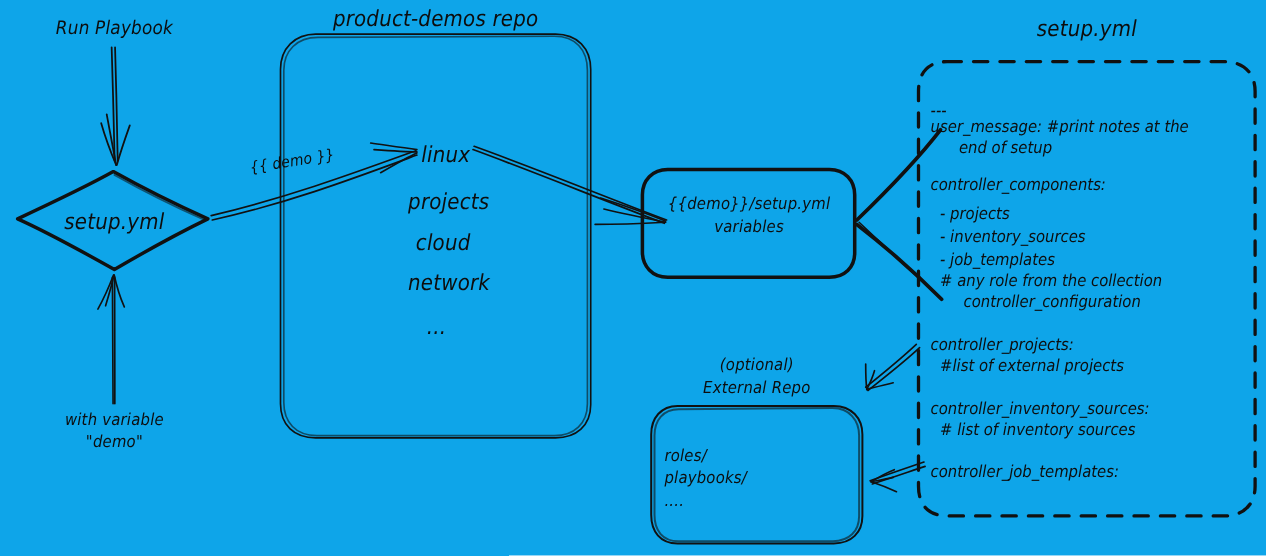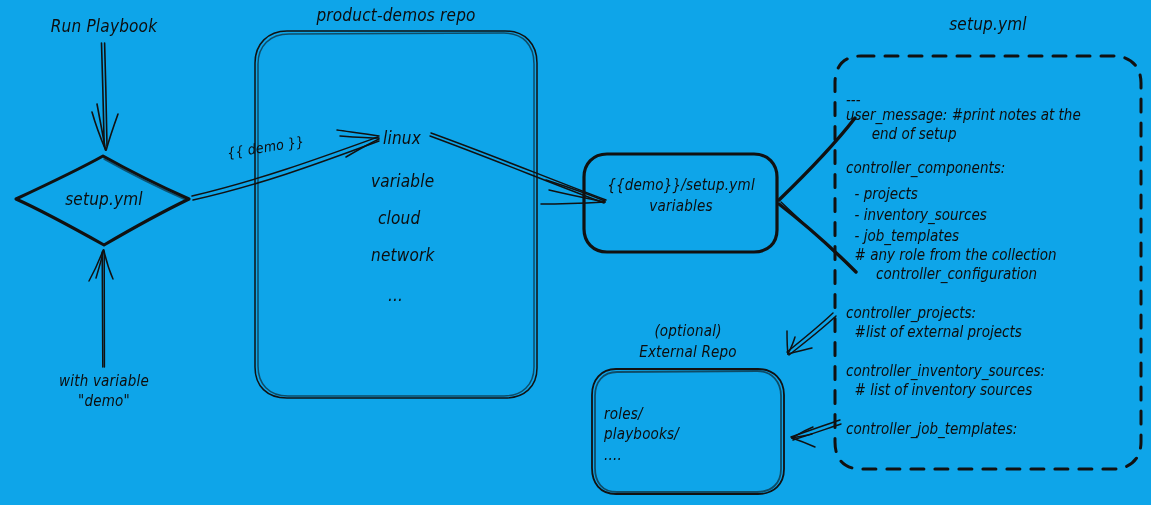--- a/index.html
+++ b/index.html
@@ -32,21 +32,21 @@
     line-height: 1.28;
     letter-spacing: 0.2px;
   }
   .hand {
     font-style: italic;
     font-stretch: condensed;
   }
   .ctr { text-align: center; transform: translateX(-50%); }
   .t14 { font-size: 14px; }
   .t15 { font-size: 15px; }
-  .t16 { font-size: 17px; }
+  .t16 { font-size: 20px; }
   .t17 { font-size: 17px; }
   .yml {
     position: absolute;
     color: #0d0d0d;
     font-family: "DejaVu Sans", sans-serif;
     font-style: italic;
     font-size: 15px;
     line-height: 20px;
     white-space: pre;
   }
@@ -155,21 +155,21 @@
   <div class="lbl hand t17 ctr" style="left:104px; top:16px;">Run Playbook</div>
 
   <div class="lbl hand t16 ctr" style="left:104px; top:189px;">setup.yml</div>
 
   <div class="lbl hand t15 ctr" style="left:104px; top:372px;">with variable</div>
   <div class="lbl hand t15 ctr" style="left:104px; top:392px;">"demo"</div>
 
   <div class="lbl hand t16 ctr" style="left:396px; top:5px;">product-demos repo</div>
 
   <div class="lbl hand t16" style="left:383px; top:128px;">linux</div>
-  <div class="lbl hand t16" style="left:371px; top:171px;">variable</div>
+  <div class="lbl hand t16" style="left:371px; top:171px;">projects</div>
   <div class="lbl hand t16" style="left:378px; top:208px;">cloud</div>
   <div class="lbl hand t16" style="left:371px; top:245px;">network</div>
   <div class="lbl hand t16" style="left:388px; top:285px;">...</div>
 
   <div class="lbl hand t14" style="left:227px; top:139px; transform:rotate(-9deg);">{{ demo }}</div>
 
   <div class="lbl hand t15 ctr" style="left:681px; top:176px;">{{demo}}/setup.yml</div>
   <div class="lbl hand t15 ctr" style="left:681px; top:197px;">variables</div>
 
   <div class="lbl hand t15 ctr" style="left:688px; top:322px;">(optional)</div>

